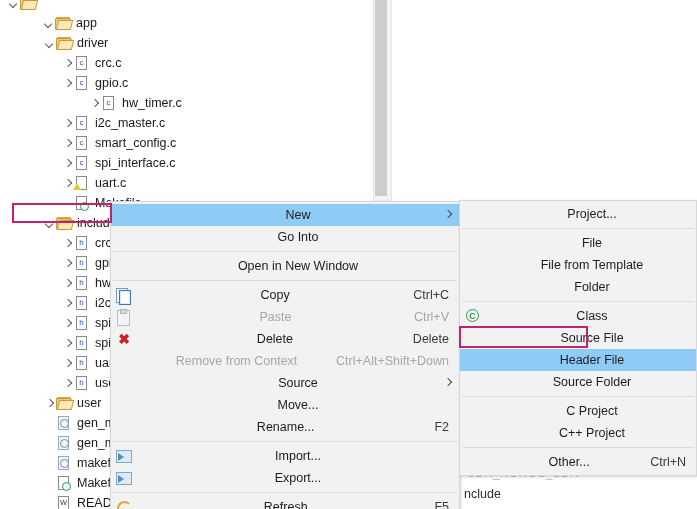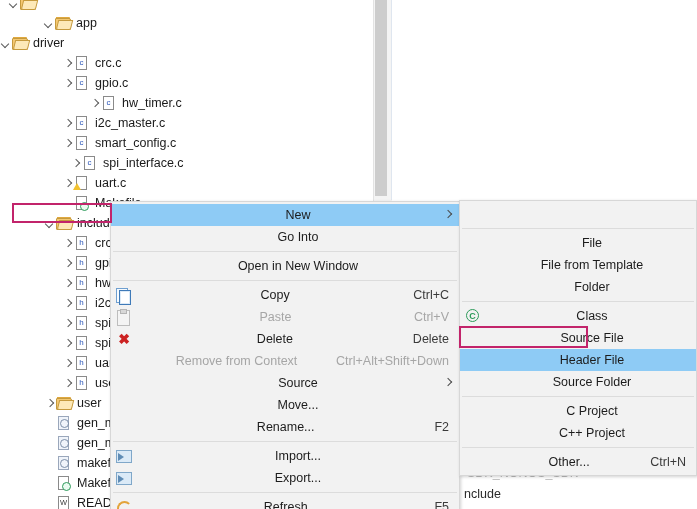--- a/index.html
+++ b/index.html
@@ -349,21 +349,21 @@
       <div class="row" style="position: absolute; left: 0px; top: -7px; width: 373px; padding-left: 8px;">
         <span class="arrow expanded"></span>
         <span class="ticon ic-folder"></span>
         <span class="tlabel"></span>
       </div>
       <div class="row" style="position: absolute; left: 0px; top: 13px; width: 373px; padding-left: 26px; margin-left: 17px;">
         <span class="arrow expanded"></span>
         <span class="ticon ic-folder"></span>
         <span class="tlabel">app</span>
       </div>
-      <div class="row" style="position: absolute; left: 0px; top: 33px; width: 373px; ">
+      <div class="row" style="position: absolute; left: 0px; top: 33px; width: 373px; padding-left: 44px;">
         <span class="arrow expanded"></span>
         <span class="ticon ic-folder"></span>
         <span class="tlabel">driver</span>
       </div>
       <div class="row" style="position: absolute; left: 0px; top: 73px; width: 373px; padding-left: 62px;">
         <span class="arrow collapsed"></span>
         <span class="ticon ic-c"></span>
         <span class="tlabel">gpio.c</span>
       </div>
       <div class="row" style="position: absolute; left: 0px; top: 53px; width: 373px; padding-left: 62px;">
@@ -379,21 +379,21 @@
       <div class="row" style="position: absolute; left: 0px; top: 113px; width: 373px; padding-left: 62px;">
         <span class="arrow collapsed"></span>
         <span class="ticon ic-c"></span>
         <span class="tlabel">i2c_master.c</span>
       </div>
       <div class="row" style="position: absolute; left: 0px; top: 133px; width: 373px; padding-left: 62px;">
         <span class="arrow collapsed"></span>
         <span class="ticon ic-c"></span>
         <span class="tlabel">smart_config.c</span>
       </div>
-      <div class="row" style="position: absolute; left: 8px; top: 153px; width: 373px; padding-left: 62px;">
+      <div class="row" style="position: absolute; left: 0px; top: 153px; width: 373px; padding-left: 62px;">
         <span class="arrow collapsed"></span>
         <span class="ticon ic-c"></span>
         <span class="tlabel">spi_interface.c</span>
       </div>
       <div class="row" style="position: absolute; left: 0px; top: 173px; width: 373px; padding-left: 62px;">
         <span class="arrow collapsed"></span>
         <span class="ticon ic-c ic-warn">
           <span class="warnbadge"></span>
         </span>
         <span class="tlabel">uart.c</span>
@@ -554,20 +554,21 @@
       <div class="mi">
         <span class="micon i-refresh"></span>
         <span class="mlabel">Refresh</span>
         <span class="maccel">F5</span>
       </div>
     </div>
 
   <div id="submenu">
       <div class="mi">
         <span class="micon i-project"></span>
+        <span class="mlabel">Project...</span>
       </div>
       <div class="msep"></div>
       <div class="mi">
         <span class="micon i-file"></span>
         <span class="mlabel">File</span>
       </div>
       <div class="mi">
         <span class="micon i-filetemplate"></span>
         <span class="mlabel">File from Template</span>
       </div>

